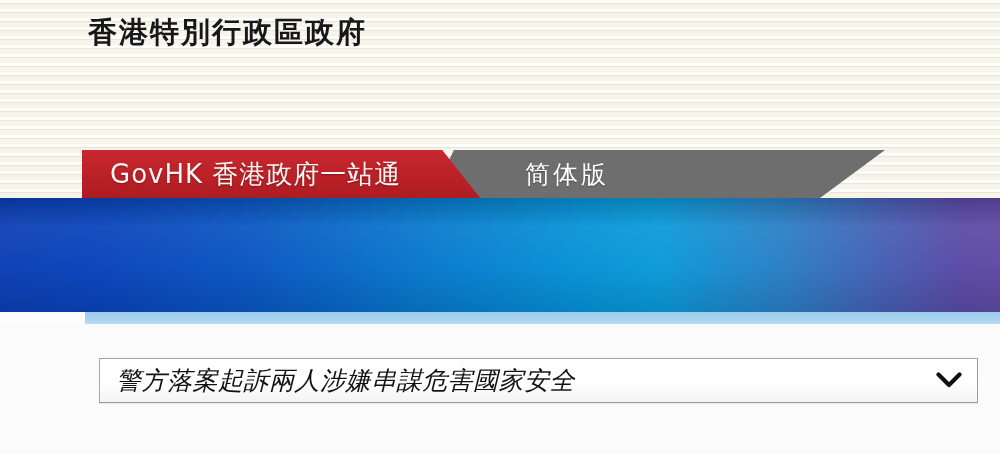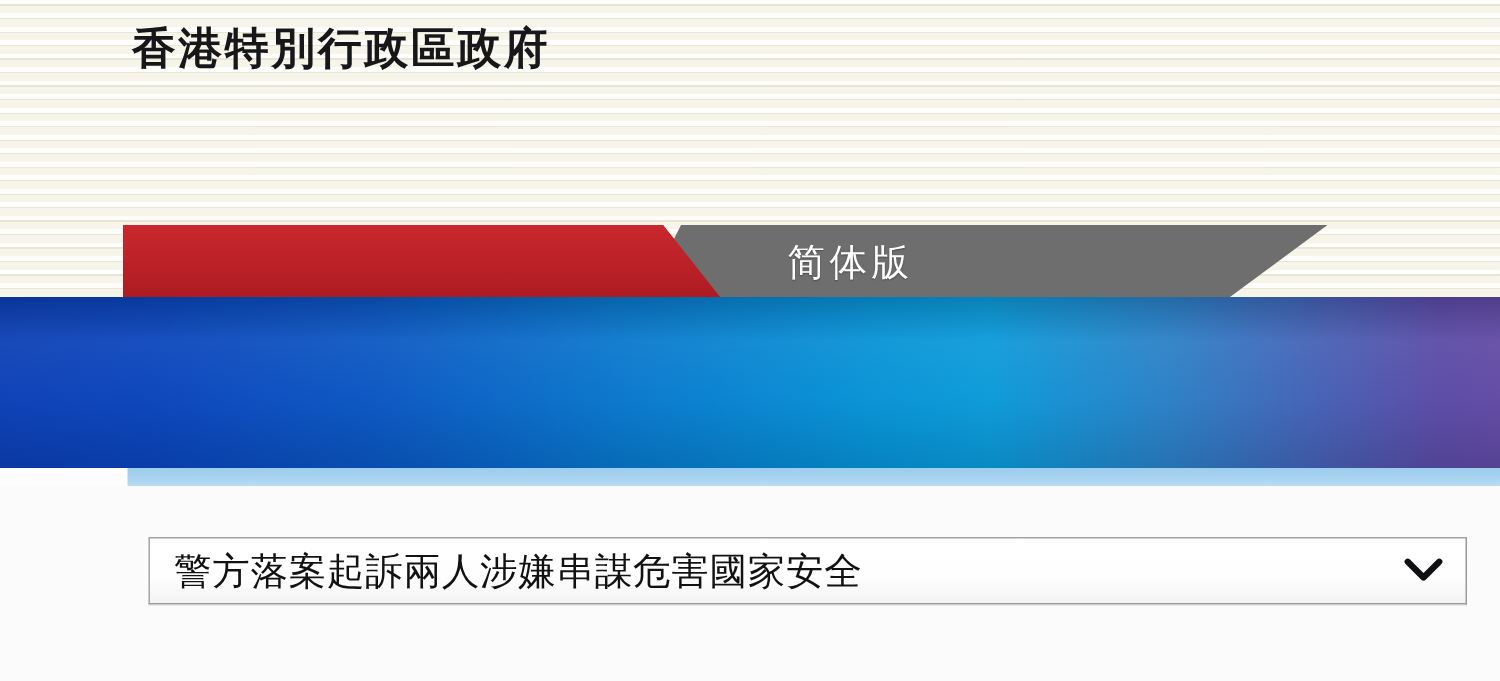--- a/index.html
+++ b/index.html
@@ -214,20 +214,21 @@
 
   .select-value {
     font-family: "DejaVu Sans", "Liberation Sans", sans-serif;
     font-size: 25px;
     font-weight: 400;
     color: #121214;
     letter-spacing: 0.5px;
     white-space: nowrap;
     padding-left: 16px;
     overflow: hidden;
+    font-style: italic;
   }
 
   .select-arrow {
     width: 56px;
     display: flex;
     align-items: center;
     justify-content: center;
     flex: 0 0 56px;
   }
 
@@ -246,20 +247,21 @@
     </div>
 
     <div class="navbar">
 
       <div class="tab-gray"></div>
       <div class="tab-gray-labels" style="left:525px;">
         <span>简体版</span>
       </div>
 
       <div class="tab-red"></div>
+      <div class="tab-red-label" style="left:110px;">GovHK 香港政府一站通</div>
     </div>
   </div>
 
   <div class="banner">
     <div class="banner-sheen"></div>
   </div>
   <div class="blue-strip"></div>
 
   <div class="content">
     <div class="select-box">

